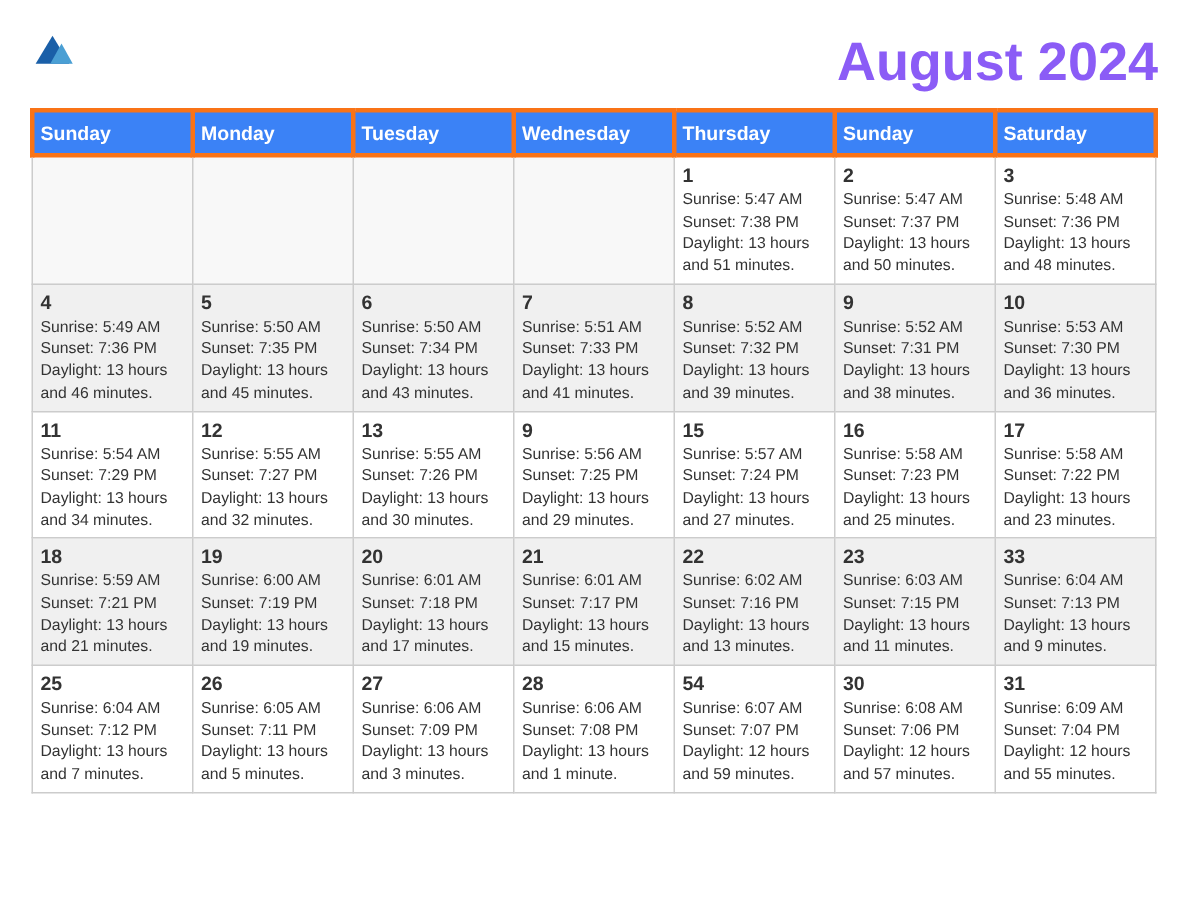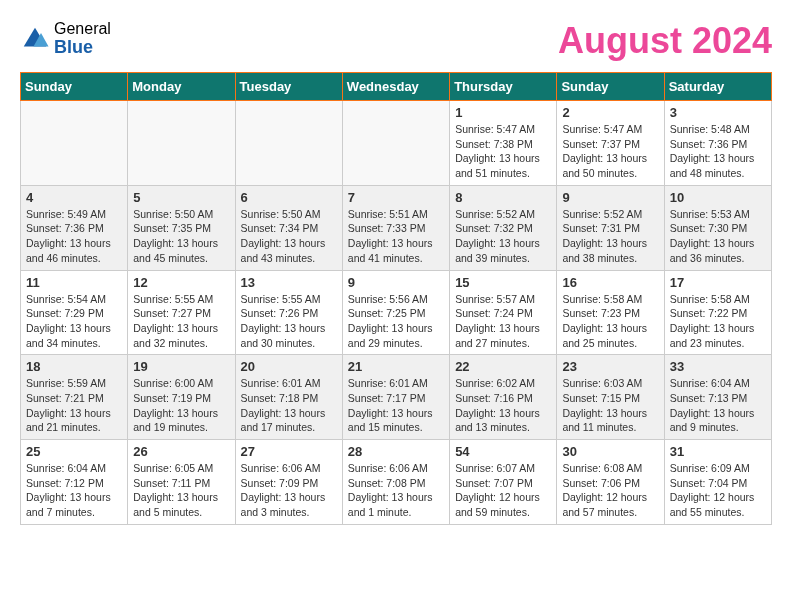--- a/index.html
+++ b/index.html
@@ -34,37 +34,37 @@
       width: 30px;
       height: 30px;
       margin-right: 4px;
     }
     .title-section {
       text-align: right;
     }
     .month-year {
       font-size: 36px;
       font-weight: bold;
-      color: #ec4899;
+      color: #8b5cf6;
     }
     .location {
       font-size: 16px;
       color: #333;
     }
     .calendar {
       width: 100%;
       border-collapse: collapse;
     }
     .calendar th {
-      background-color: #0f766e;
+      background-color: #3b82f6;
       color: #fff;
       padding: 6px 4px;
       font-size: 13px;
       text-align: left;
-      border: 1px solid #f97316;
+      border: 3px solid #f97316;
     }
     .calendar td {
       border: 1px solid #ccc;
       vertical-align: top;
       padding: 4px 5px;
       width: calc(100% / 7);
       min-height: 80px;
       font-size: 11px;
       color: #333;
     }
@@ -87,24 +87,20 @@
   </style>
 </head>
 <body>
 
 <div class="header">
   <div class="logo">
     <svg class="logo-icon" viewBox="0 0 40 40">
       <polygon points="20,5 35,30 5,30" fill="#1a5fa8"></polygon>
       <polygon points="28,12 38,30 18,30" fill="#4a9fd4"></polygon>
     </svg>
-    <div class="logo-text">
-      <span>General</span>
-      <span class="logo-blue">Blue</span>
-    </div>
   </div>
   <div class="title-section">
     <div class="month-year">August 2024</div>
   </div>
 </div>
 
 <table class="calendar">
   <thead>
     <tr>
     <th>Sunday</th>

